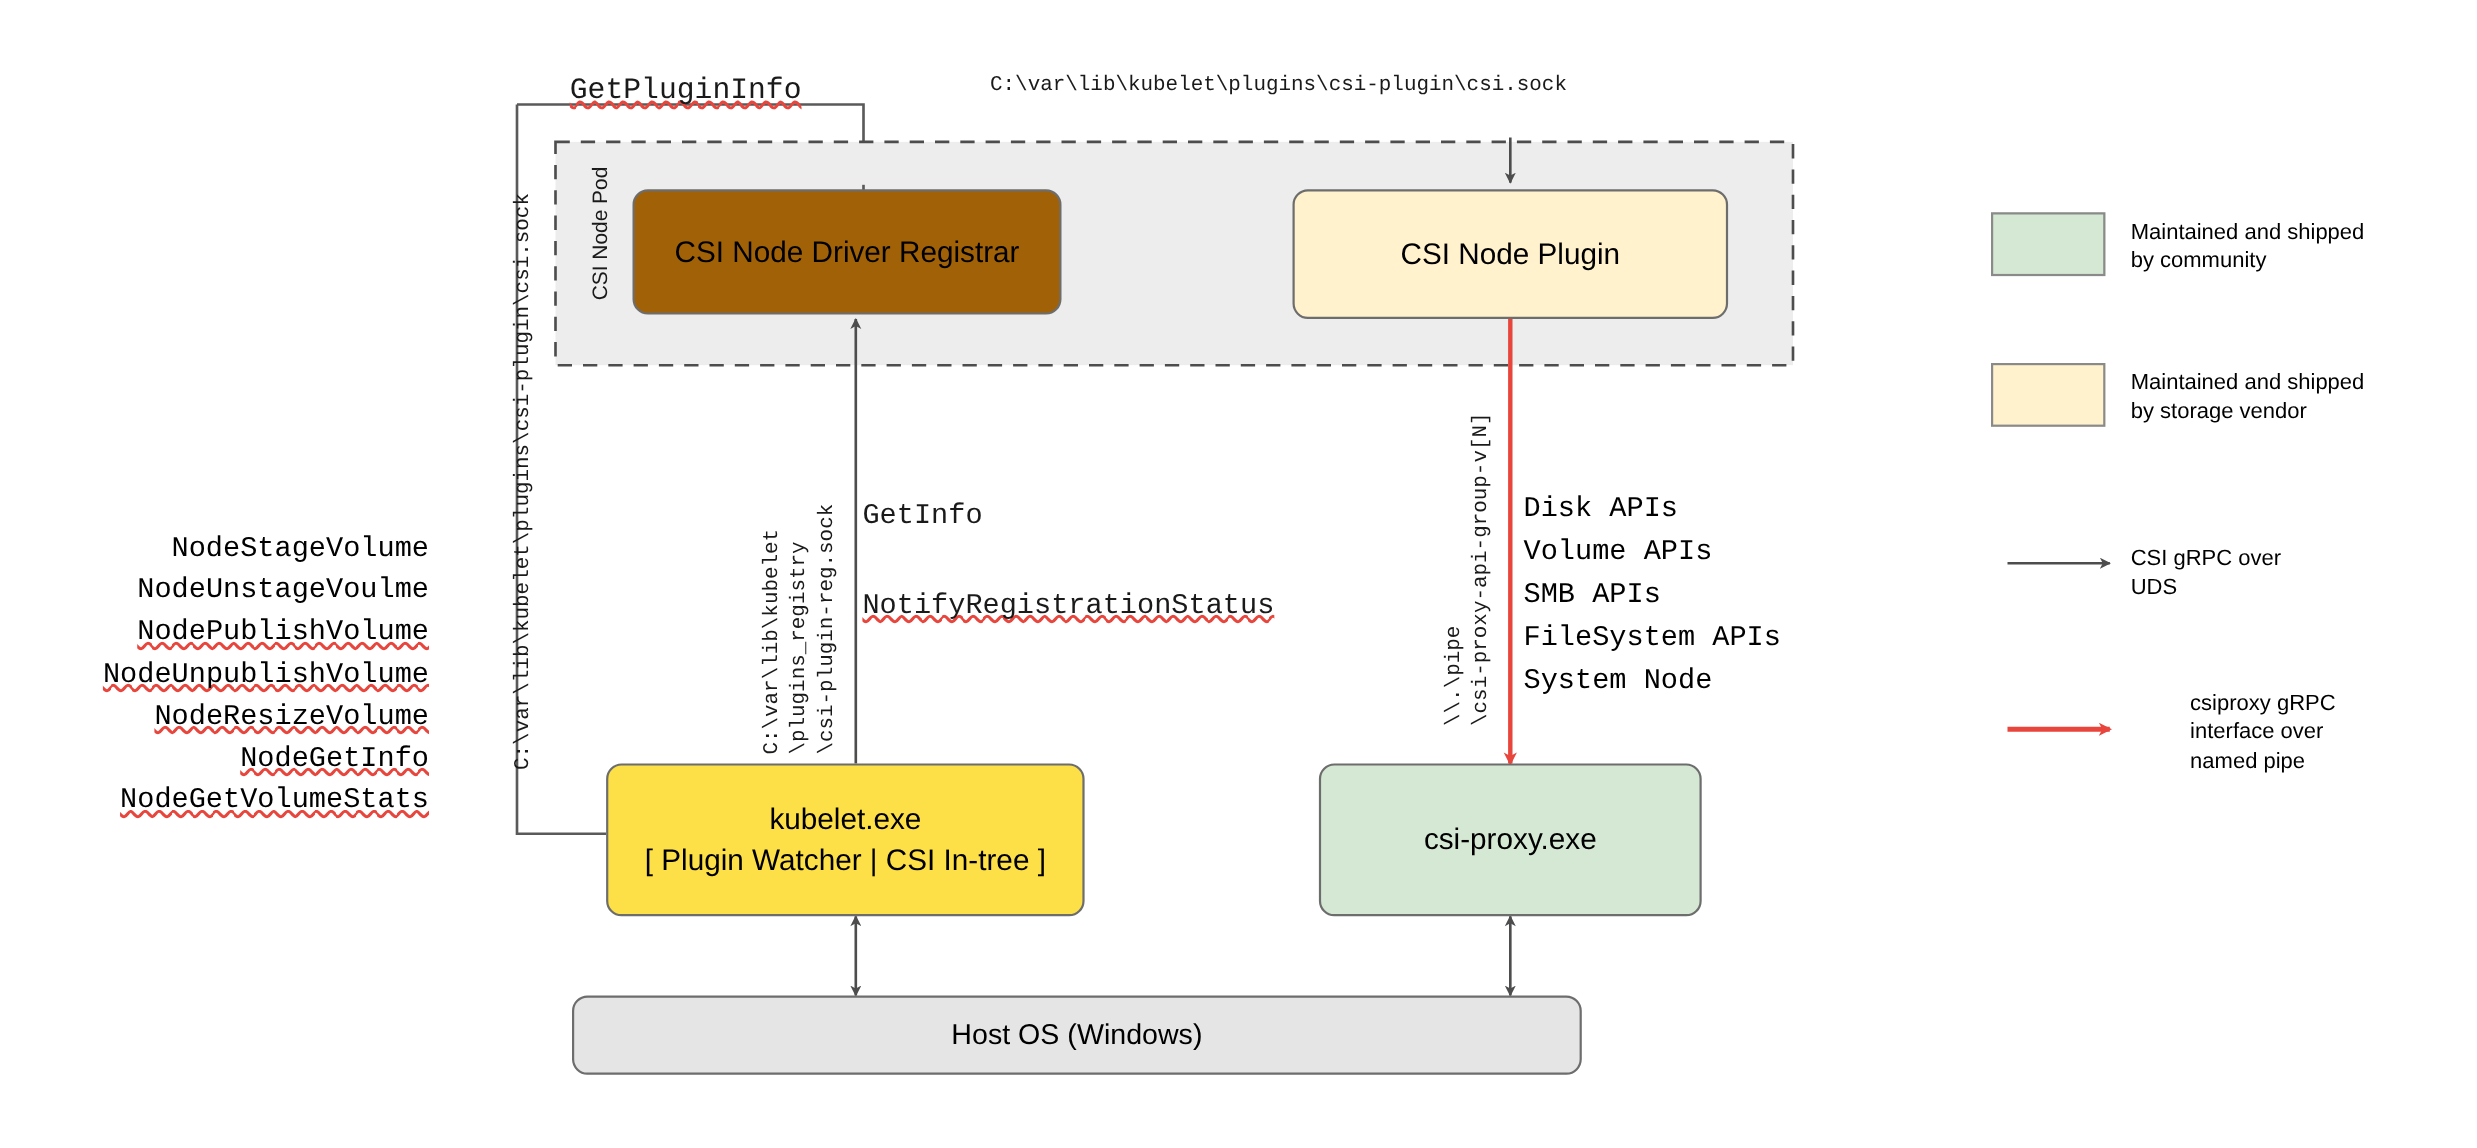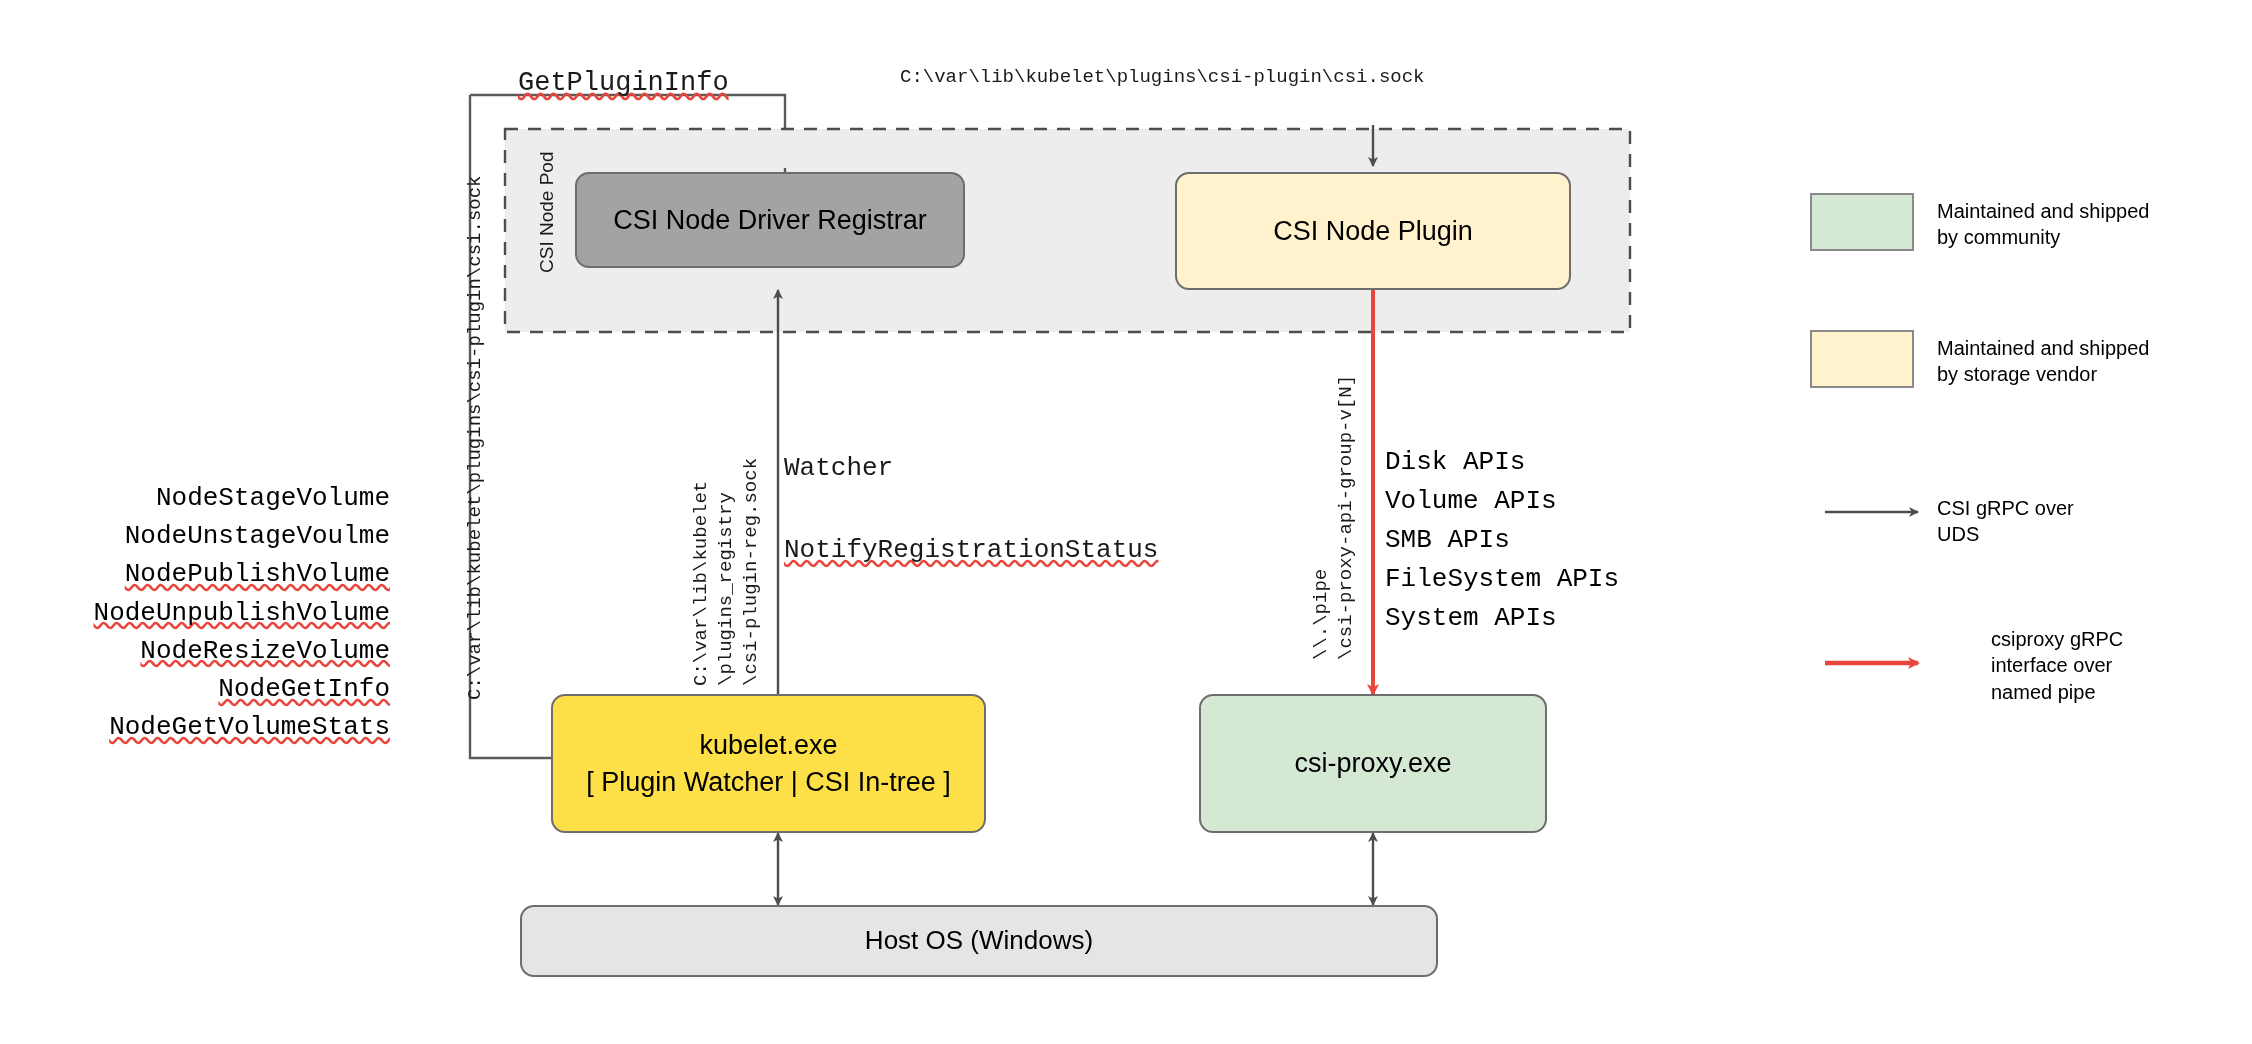--- a/index.html
+++ b/index.html
@@ -56,21 +56,21 @@
     <path d="M 778,833 L 778,905" fill="none" stroke="#4d4d4d" stroke-width="2.4" marker-end="url(#arrGray)" marker-start="url(#arrGrayBack)"></path>
 
     <path d="M 1373,833 L 1373,905" fill="none" stroke="#4d4d4d" stroke-width="2.4" marker-end="url(#arrGray)" marker-start="url(#arrGrayBack)"></path>
 
     <path d="M 1825,512 L 1918,512" fill="none" stroke="#4d4d4d" stroke-width="2.4" marker-end="url(#arrGray)"></path>
     <path d="M 1825,663 L 1918,663" fill="none" stroke="#e8453c" stroke-width="4.5" marker-end="url(#arrRed)"></path>
   </svg>
 
   <div class="lbl rot" style="left:536px;top:273px;font-size:19px;">CSI Node Pod</div>
 
-  <div class="node" style="left:575px;top:172px;width:390px;height:96px;background:#a3a3a3;">
+  <div class="node" style="left:575px;top:172px;width:390px;height:114px;background:#a16207;">
     <span class="txt" style="font-size:27px;">CSI Node Driver Registrar</span>
   </div>
 
   <div class="node" style="left:1175px;top:172px;width:396px;height:118px;background:#fff2cc;">
     <span class="txt" style="font-size:27px;">CSI Node Plugin</span>
   </div>
 
   <div class="node" style="left:551px;top:694px;width:435px;height:139px;background:#fde047;">
     <span class="txt" style="font-size:27px;">kubelet.exe
 [ Plugin Watcher | CSI In-tree ]</span>
@@ -87,37 +87,37 @@
   <div class="lbl mono sq" style="left:518px;top:68px;font-size:27px;">GetPluginInfo</div>
 
   <div class="lbl mono" style="left:900px;top:66px;font-size:19px;">C:\var\lib\kubelet\plugins\csi-plugin\csi.sock</div>
 
   <div class="lbl mono rot" style="left:464px;top:700px;font-size:19px;">C:\var\lib\kubelet\plugins\csi-plugin\csi.sock</div>
 
   <div class="lbl mono rot" style="left:690px;top:686px;font-size:19px;">C:\var\lib\kubelet</div>
   <div class="lbl mono rot" style="left:715px;top:686px;font-size:19px;">\plugins_registry</div>
   <div class="lbl mono rot" style="left:740px;top:686px;font-size:19px;">\csi-plugin-reg.sock</div>
 
-  <div class="lbl mono" style="left:784px;top:453px;font-size:26px;">Watcher</div>
+  <div class="lbl mono" style="left:784px;top:453px;font-size:26px;">GetInfo</div>
   <div class="lbl mono sq" style="left:784px;top:487px;font-size:26px;margin-top:48px;">NotifyRegistrationStatus</div>
 
   <div class="lbl mono rot" style="left:1310px;top:660px;font-size:19px;">\\.\pipe</div>
   <div class="lbl mono rot" style="left:1335px;top:660px;font-size:19px;">\csi-proxy-api-group-v[N]</div>
 
   <div class="apilist mono" id="api-list" style="left:90px;top:443px;width:300px;font-size:26px;">
       <div>NodeStageVolume</div>
       <div>NodeUnstageVoulme</div>
       <div class="sq">NodePublishVolume</div>
       <div class="sq">NodeUnpublishVolume</div>
       <div class="sq">NodeResizeVolume</div>
       <div class="sq">NodeGetInfo</div>
       <div class="sq">NodeGetVolumeStats</div>
     </div>
 
-  <div class="apis mono" id="proxy-list" style="left:1385px;top:443px;font-size:26px;"><div>Disk APIs</div><div>Volume APIs</div><div>SMB APIs</div><div>FileSystem APIs</div><div>System APIs</div></div>
+  <div class="apis mono" id="proxy-list" style="left:1385px;top:443px;font-size:26px;"><div>Disk APIs</div><div>Volume APIs</div><div>SMB APIs</div><div>FileSystem APIs</div><div>System Node</div></div>
 
   <div>
     <div class="legend-sw" style="left:1810px;top:193px;width:104px;height:58px;background:#d5e8d4;"></div>
     <div class="legend-tx" style="left:1937px;top:198px;width:300px;font-size:20px;">Maintained and shipped
 by community</div>
 
     <div class="legend-sw" style="left:1810px;top:330px;width:104px;height:58px;background:#fff2cc;"></div>
     <div class="legend-tx" style="left:1937px;top:335px;width:300px;font-size:20px;">Maintained and shipped
 by storage vendor</div>
 

